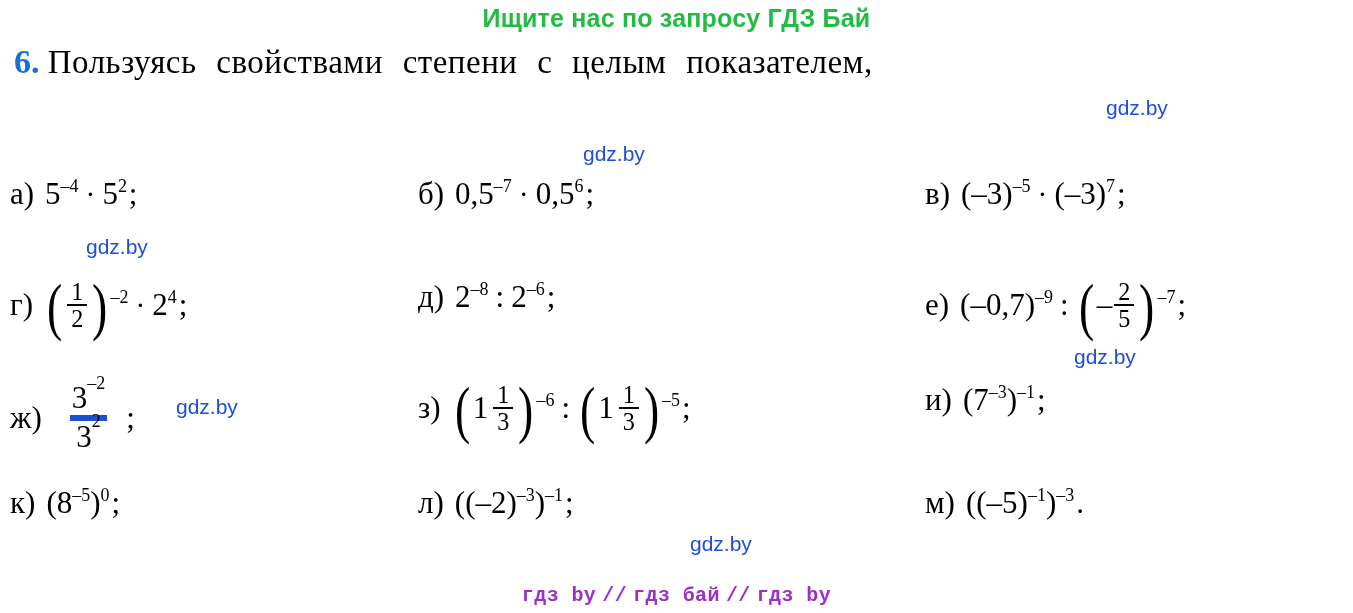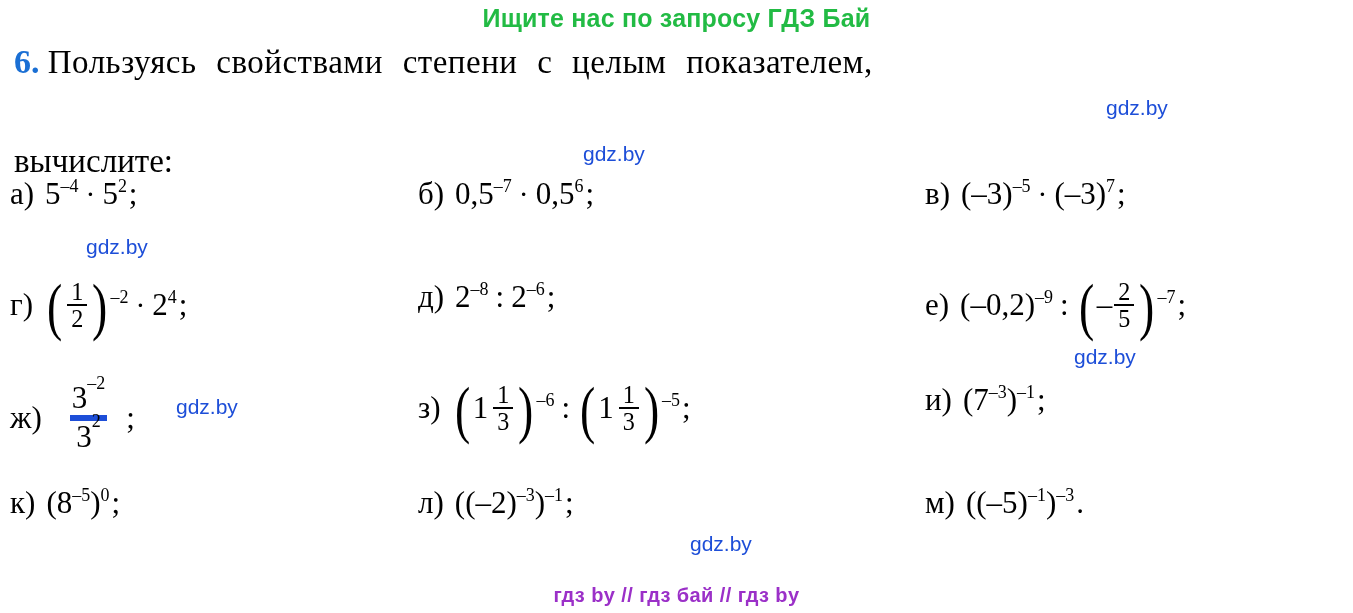--- a/index.html
+++ b/index.html
@@ -71,21 +71,21 @@
   .wm-5 { top: 395px; left: 176px;  }
   .wm-6 { top: 532px; left: 690px;  }
 
   
   .bottom-promo {
     position: absolute;
     bottom: 6px;
     left: 0;
     width: 100%;
     text-align: center;
-    font-family: Liberation Sans, sans-serif;
+    font-family: Liberation Mono, monospace;
     font-size: 20px;
     font-weight: bold;
     color: #9b30c8;
     letter-spacing: 0.4px;
   }
   .bottom-promo .sep { color: #9b30c8; padding: 0 6px; font-weight: bold;}
 
   
   .grid {
     position: absolute;
@@ -171,21 +171,20 @@
   .sfrac .den { padding: 0 6px; border-top: 6px solid #1d4ed8; }
 </style>
 </head>
 <body>
 
 <div class="top-promo">Ищите нас по запросу ГДЗ Бай</div>
 
 <div class="task-head">
   <span class="task-num">6.</span>
   <span class="task-text-line1">Пользуясь свойствами степени с целым показателем,</span>
-  <div class="task-text-line2">вычислите:</div>
 </div>
 
 <div class="wm wm-1">gdz.by</div>
 <div class="wm wm-2">gdz.by</div>
 <div class="wm wm-3">gdz.by</div>
 <div class="wm wm-4">gdz.by</div>
 <div class="wm wm-5">gdz.by</div>
 <div class="wm wm-6">gdz.by</div>
 
 <div class="grid">
@@ -258,21 +257,21 @@
         <span class="colonop">:</span>
         <span>2</span>
           <sup class="exp">–6</sup>
           <span class="semi">;</span>
       </span>
     </div>
 
     <div class="cell col-c">
       <span class="lbl">е)</span>
       <span class="expr">
-        <span>(–0,2)</span>
+        <span>(–0,7)</span>
           <sup class="exp">–9</sup>
         <span class="colonop">:</span>
         <span class="pwrap">
           <span class="pbig">(</span>
           <span>–</span>
           <span class="frac">
             <span class="num">2</span>
             <span class="den">5</span>
           </span>
           <span class="pbig">)</span>

